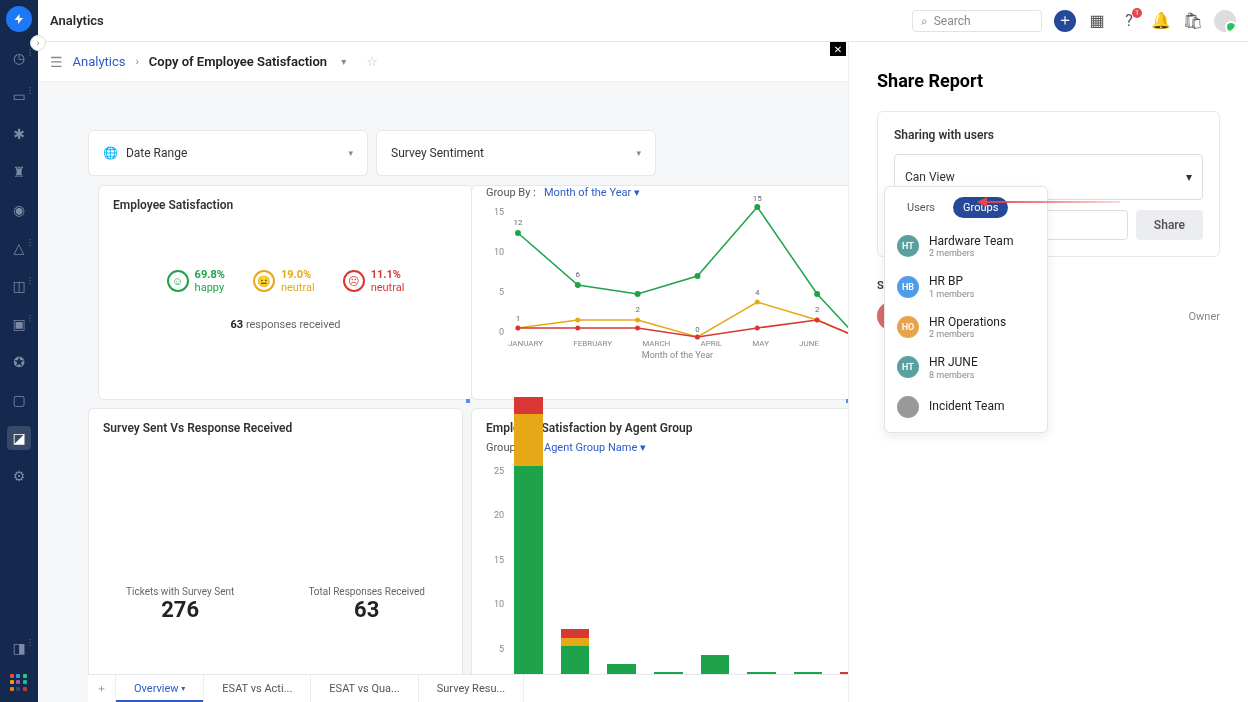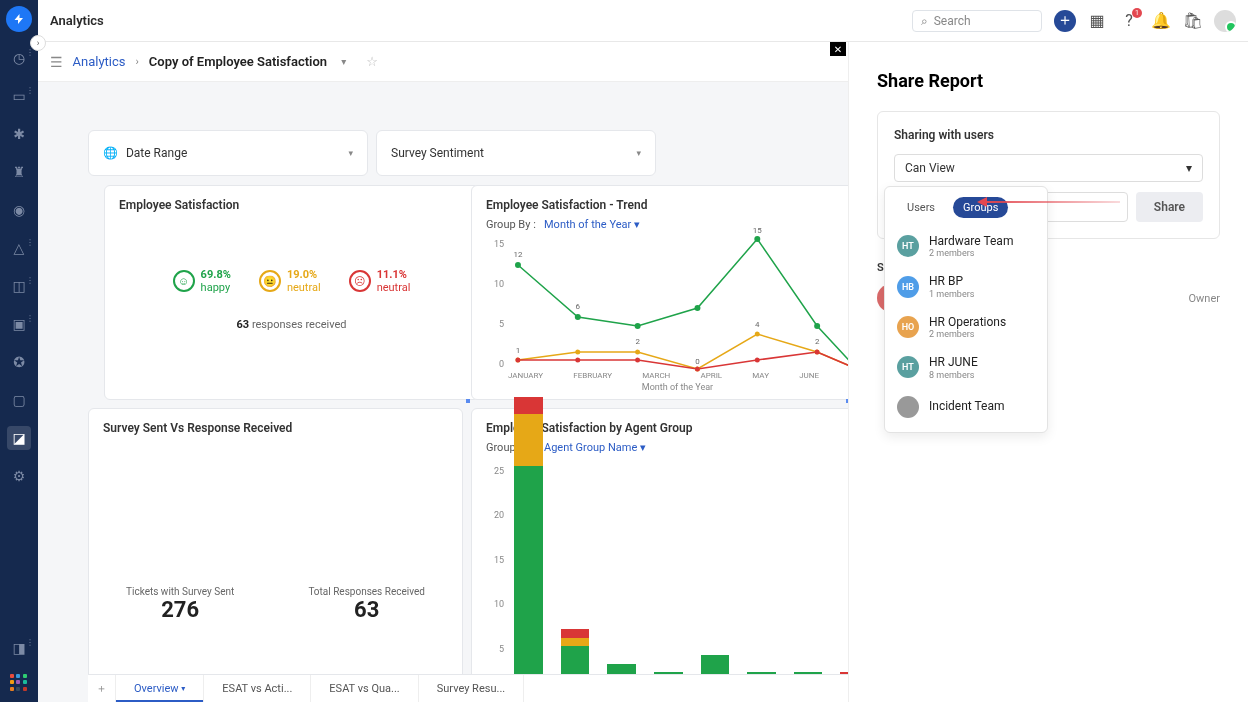--- a/index.html
+++ b/index.html
@@ -36,21 +36,21 @@
     
     .filters { position: absolute; left: 50px; top: 88px; display: flex; gap: 8px; }
     .filter-card { height: 46px; background: #fff; border: 1px solid #e5e7eb; border-radius: 6px; display: flex; align-items: center; padding: 0 14px; gap: 8px; font-size: 12px; color: #333; }
     .filter-card .chev { margin-left: auto; color: #888; font-size: 9px; }
     
     .panel { position: absolute; background: #fff; border: 1px solid #e5e7eb; border-radius: 6px; }
     .panel-title { font-size: 12px; font-weight: 600; color: #333; padding: 12px 14px 6px; }
     .groupby { font-size: 11px; color: #555; padding: 0 14px 4px; }
     .groupby-val { color: #2c5cc5; font-size: 11px; }
     
-    .esat-panel { left: 66px; top: 143px; width: 375px; height: 215px; }
+    .esat-panel { left: 60px; top: 143px; width: 375px; height: 215px; }
     .face-row { display: flex; justify-content: center; gap: 28px; margin-top: 50px; }
     .face-item { display: flex; align-items: center; gap: 6px; }
     .face-icon { width: 22px; height: 22px; border-radius: 50%; border: 2px solid; display: flex; align-items: center; justify-content: center; font-size: 11px; }
     .face-text { font-size: 11px; line-height: 1.2; }
     .face-pct { font-weight: 700; }
     .resp-text { text-align: center; font-size: 11px; color: #666; margin-top: 24px; }
     .resp-text b { color: #222; }
     
     .trend-panel { left: 433px; top: 143px; width: 413px; height: 215px; }
     .chart-area { position: relative; margin: 4px 16px 0 36px; height: 130px; }
@@ -74,21 +74,21 @@
     .footer-tabs { position: absolute; left: 50px; right: 0; bottom: 0; height: 28px; background: #fff; border-top: 1px solid #e5e7eb; display: flex; align-items: center; font-size: 11px; }
     .tab-add { width: 28px; text-align: center; color: #888; border-right: 1px solid #eee; height: 100%; display: flex; align-items: center; justify-content: center; }
     .tab { padding: 0 18px; height: 100%; display: flex; align-items: center; color: #555; border-right: 1px solid #eee; cursor: pointer; }
     .tab.active { color: #2c5cc5; position: relative; }
     .tab.active::after { content:''; position:absolute; left:0; right:0; bottom:0; height:2px; background:#2c5cc5; }
     
     .side-panel { position: absolute; right: 0; top: 42px; bottom: 0; width: 400px; background: #fff; border-left: 1px solid #eee; z-index: 30; padding: 28px; }
     .sp-title { font-size: 18px; font-weight: 700; margin-bottom: 20px; }
     .sp-box { border: 1px solid #e6e6e6; border-radius: 6px; padding: 16px; }
     .sp-label { font-size: 12px; font-weight: 600; color: #333; margin-bottom: 12px; }
-    .sp-select { border: 1px solid #ddd; border-radius: 4px; height: 28px; display: flex; align-items: center; padding: 0 10px; font-size: 12px; color: #333; justify-content: space-between; margin-bottom: 10px; }
+    .sp-select { border: 1px solid #ddd; border-radius: 4px; height: 46px; display: flex; align-items: center; padding: 0 10px; font-size: 12px; color: #333; justify-content: space-between; margin-bottom: 10px; }
     .sp-input-row { display: flex; gap: 8px; }
     .sp-input { flex: 1; border: 1px solid #ddd; border-radius: 4px; height: 30px; padding: 0 10px; font-size: 12px; color: #888; display: flex; align-items: center; position: relative; }
     .sp-share-btn { background: #ecedf1; color: #555; border-radius: 4px; padding: 0 18px; height: 30px; display: flex; align-items: center; font-size: 12px; font-weight: 600; }
     .sp-shared-label { font-size: 11px; color: #333; font-weight: 600; margin-top: 22px; text-transform: uppercase; letter-spacing: 0.3px; }
     .sp-member { display: flex; align-items: center; gap: 10px; margin-top: 10px; }
     .sp-avatar { width: 28px; height: 28px; border-radius: 50%; background: #d96a6a; color: #fff; font-size: 11px; display: flex; align-items: center; justify-content: center; font-weight: 600; }
     .sp-role { margin-left: auto; font-size: 11px; color: #888; }
     
     .dropdown { position: absolute; top: 186px; width: 164px; background: #fff; border: 1px solid #e3e3e3; border-radius: 6px; box-shadow: 0 4px 12px rgba(0,0,0,0.08); z-index: 50; right: 200px; padding-bottom: 6px; }
     .dd-tabs { display: flex; gap: 8px; padding: 10px 12px 8px; align-items: flex-end; }
@@ -205,21 +205,20 @@
         <div class="face-text">
             <div class="face-pct" style="color:#d93636">11.1%</div>
             <div style="color:#d93636">neutral</div>
           </div>
       </div>
     </div>
     <div class="resp-text"><b>63</b> <span>responses received</span></div>
   </div>
 
   <div class="panel trend-panel">
-    <div class="panel-title">Employee Satisfaction - Trend</div>
     <div class="groupby"><span>Group By  :</span> &nbsp; <span class="groupby-val"><span>Month of the Year</span> ▾</span></div>
     <div class="chart-area">
       <div class="y-axis">
           <span>15</span>
           <span>10</span>
           <span>5</span>
           <span>0</span>
         </div>
       <svg width="100%" height="100%" viewBox="0 0 360 130" preserveAspectRatio="none">
         <polyline points="10,26 70,78 130,87 190,69 250,0 310,87 350,130" fill="none" stroke="#1fa34a" stroke-width="1.5"></polyline>

